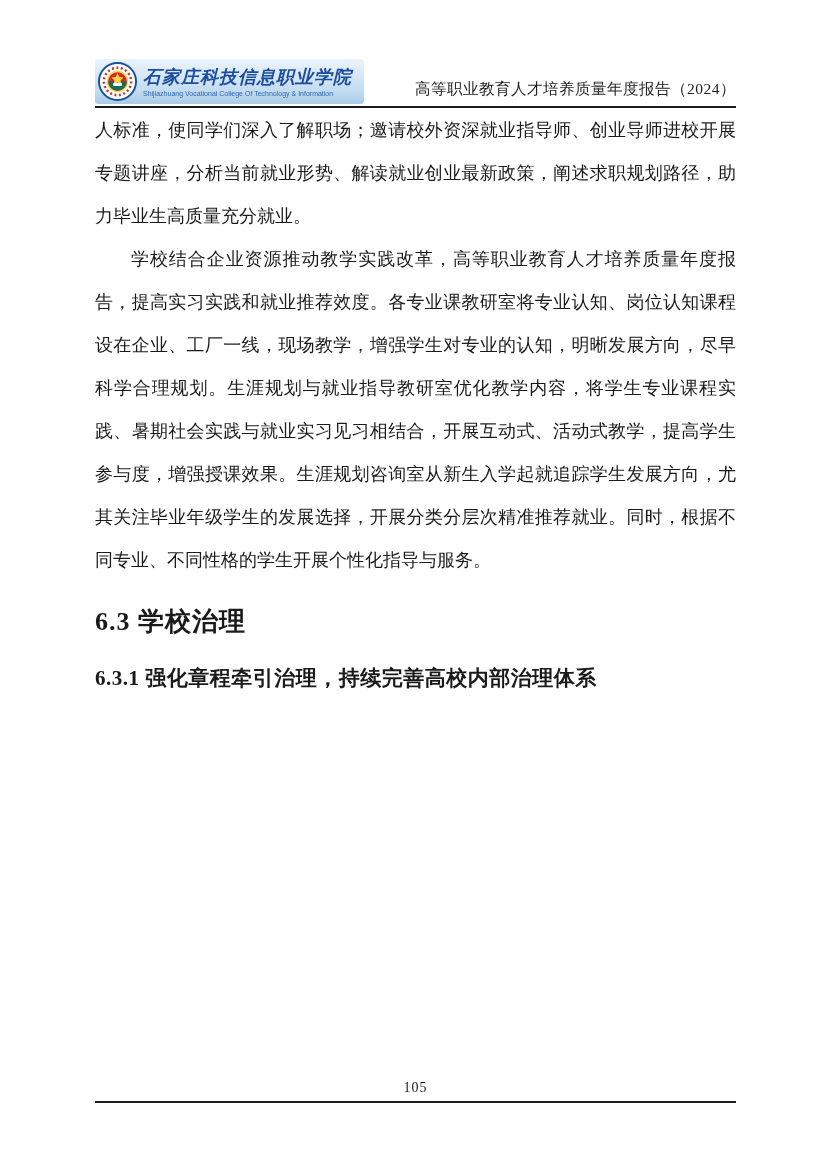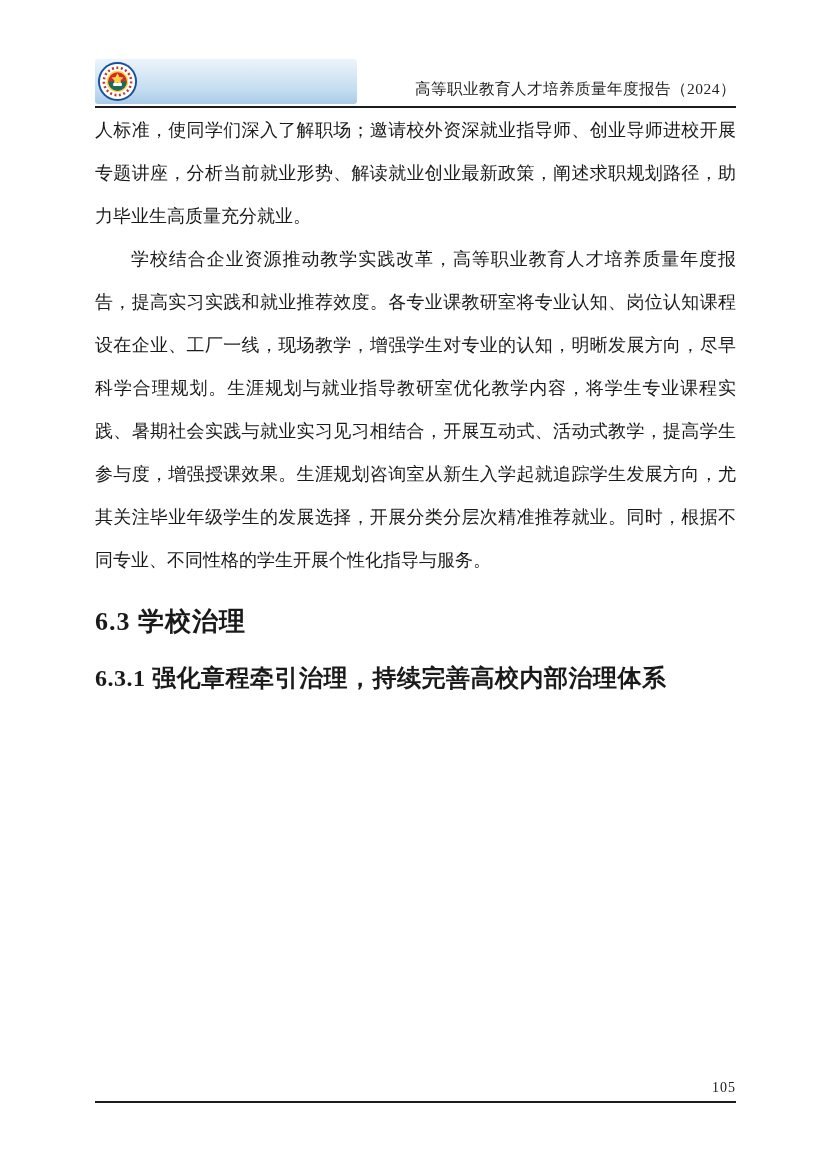--- a/index.html
+++ b/index.html
@@ -41,27 +41,27 @@
   .content .body {
     font-size:18px; line-height:43px; text-align:justify;
     text-justify:inter-ideograph; color:#1a1a1a;
   }
   .content .body.indent { text-indent:2em; }
   .content h2.heading2 {
     font-size:26px; line-height:43px; font-weight:bold;
     margin-top:18px; letter-spacing:1px;
   }
   .content h3.heading3 {
-    font-size:24px; line-height:43px; font-weight:bold;
+    font-size:21px; line-height:43px; font-weight:bold;
     margin-top:14px; margin-bottom:20px; letter-spacing:0.5px;
   }
   
   .footer {
     position:absolute; left:95px; top:1078px; width:641px;
-    text-align:right; border-bottom:2px solid #1c1c1c; padding-bottom:5px;
+    text-align:center; border-bottom:2px solid #1c1c1c; padding-bottom:5px;
   }
   .page-number { font-size:14px; color:#1a1a1a; letter-spacing:1px; }
 </style>
 </head>
 <body>
 
 <div class="page">
 
   <div class="header">
     <div class="logo">
@@ -70,20 +70,24 @@
           <circle cx="21" cy="21" r="20" fill="#16519f"></circle>
           <circle cx="21" cy="21" r="18" fill="#ffffff"></circle>
           <circle cx="21" cy="21" r="14" fill="none" stroke="#c0392b" stroke-width="2.6" stroke-dasharray="2 2.6"></circle>
           <circle cx="21" cy="21" r="11" fill="#ffd24a"></circle>
           <circle cx="21" cy="21" r="9.5" fill="#cf2e24"></circle>
           <path d="M11.5 21 a9.5 9.5 0 0 0 19 0 z" fill="#1b6b5a"></path>
           <path d="M21 12.5 l1.9 3.8 4.2 .6 -3 3 .7 4.2 -3.8 -2 -3.8 2 .7 -4.2 -3 -3 4.2 -.6 z" fill="#ffd24a"></path>
           <rect x="16.5" y="22.5" width="9" height="3.2" rx="0.8" fill="#ffffff"></rect>
         </svg>
       </span>
+      <span class="logo-textcol">
+        <span class="logo-cn">石家庄科技信息职业学院</span>
+        <span class="logo-en">Shijiazhuang Vocational College Of Technology &amp; Information</span>
+      </span>
     </div>
     <div class="report-title">高等职业教育人才培养质量年度报告（2024）</div>
   </div>
 
   <div class="content">
       <p class="body">人标准，使同学们深入了解职场；邀请校外资深就业指导师、创业导师进校开展专题讲座，分析当前就业形势、解读就业创业最新政策，阐述求职规划路径，助力毕业生高质量充分就业。</p>
       <p class="body indent">学校结合企业资源推动教学实践改革，高等职业教育人才培养质量年度报告，提高实习实践和就业推荐效度。各专业课教研室将专业认知、岗位认知课程设在企业、工厂一线，现场教学，增强学生对专业的认知，明晰发展方向，尽早科学合理规划。生涯规划与就业指导教研室优化教学内容，将学生专业课程实践、暑期社会实践与就业实习见习相结合，开展互动式、活动式教学，提高学生参与度，增强授课效果。生涯规划咨询室从新生入学起就追踪学生发展方向，尤其关注毕业年级学生的发展选择，开展分类分层次精准推荐就业。同时，根据不同专业、不同性格的学生开展个性化指导与服务。</p>
       <h2 class="heading2">6.3 学校治理</h2>
       <h3 class="heading3">6.3.1 强化章程牵引治理，持续完善高校内部治理体系</h3>
     </div>

